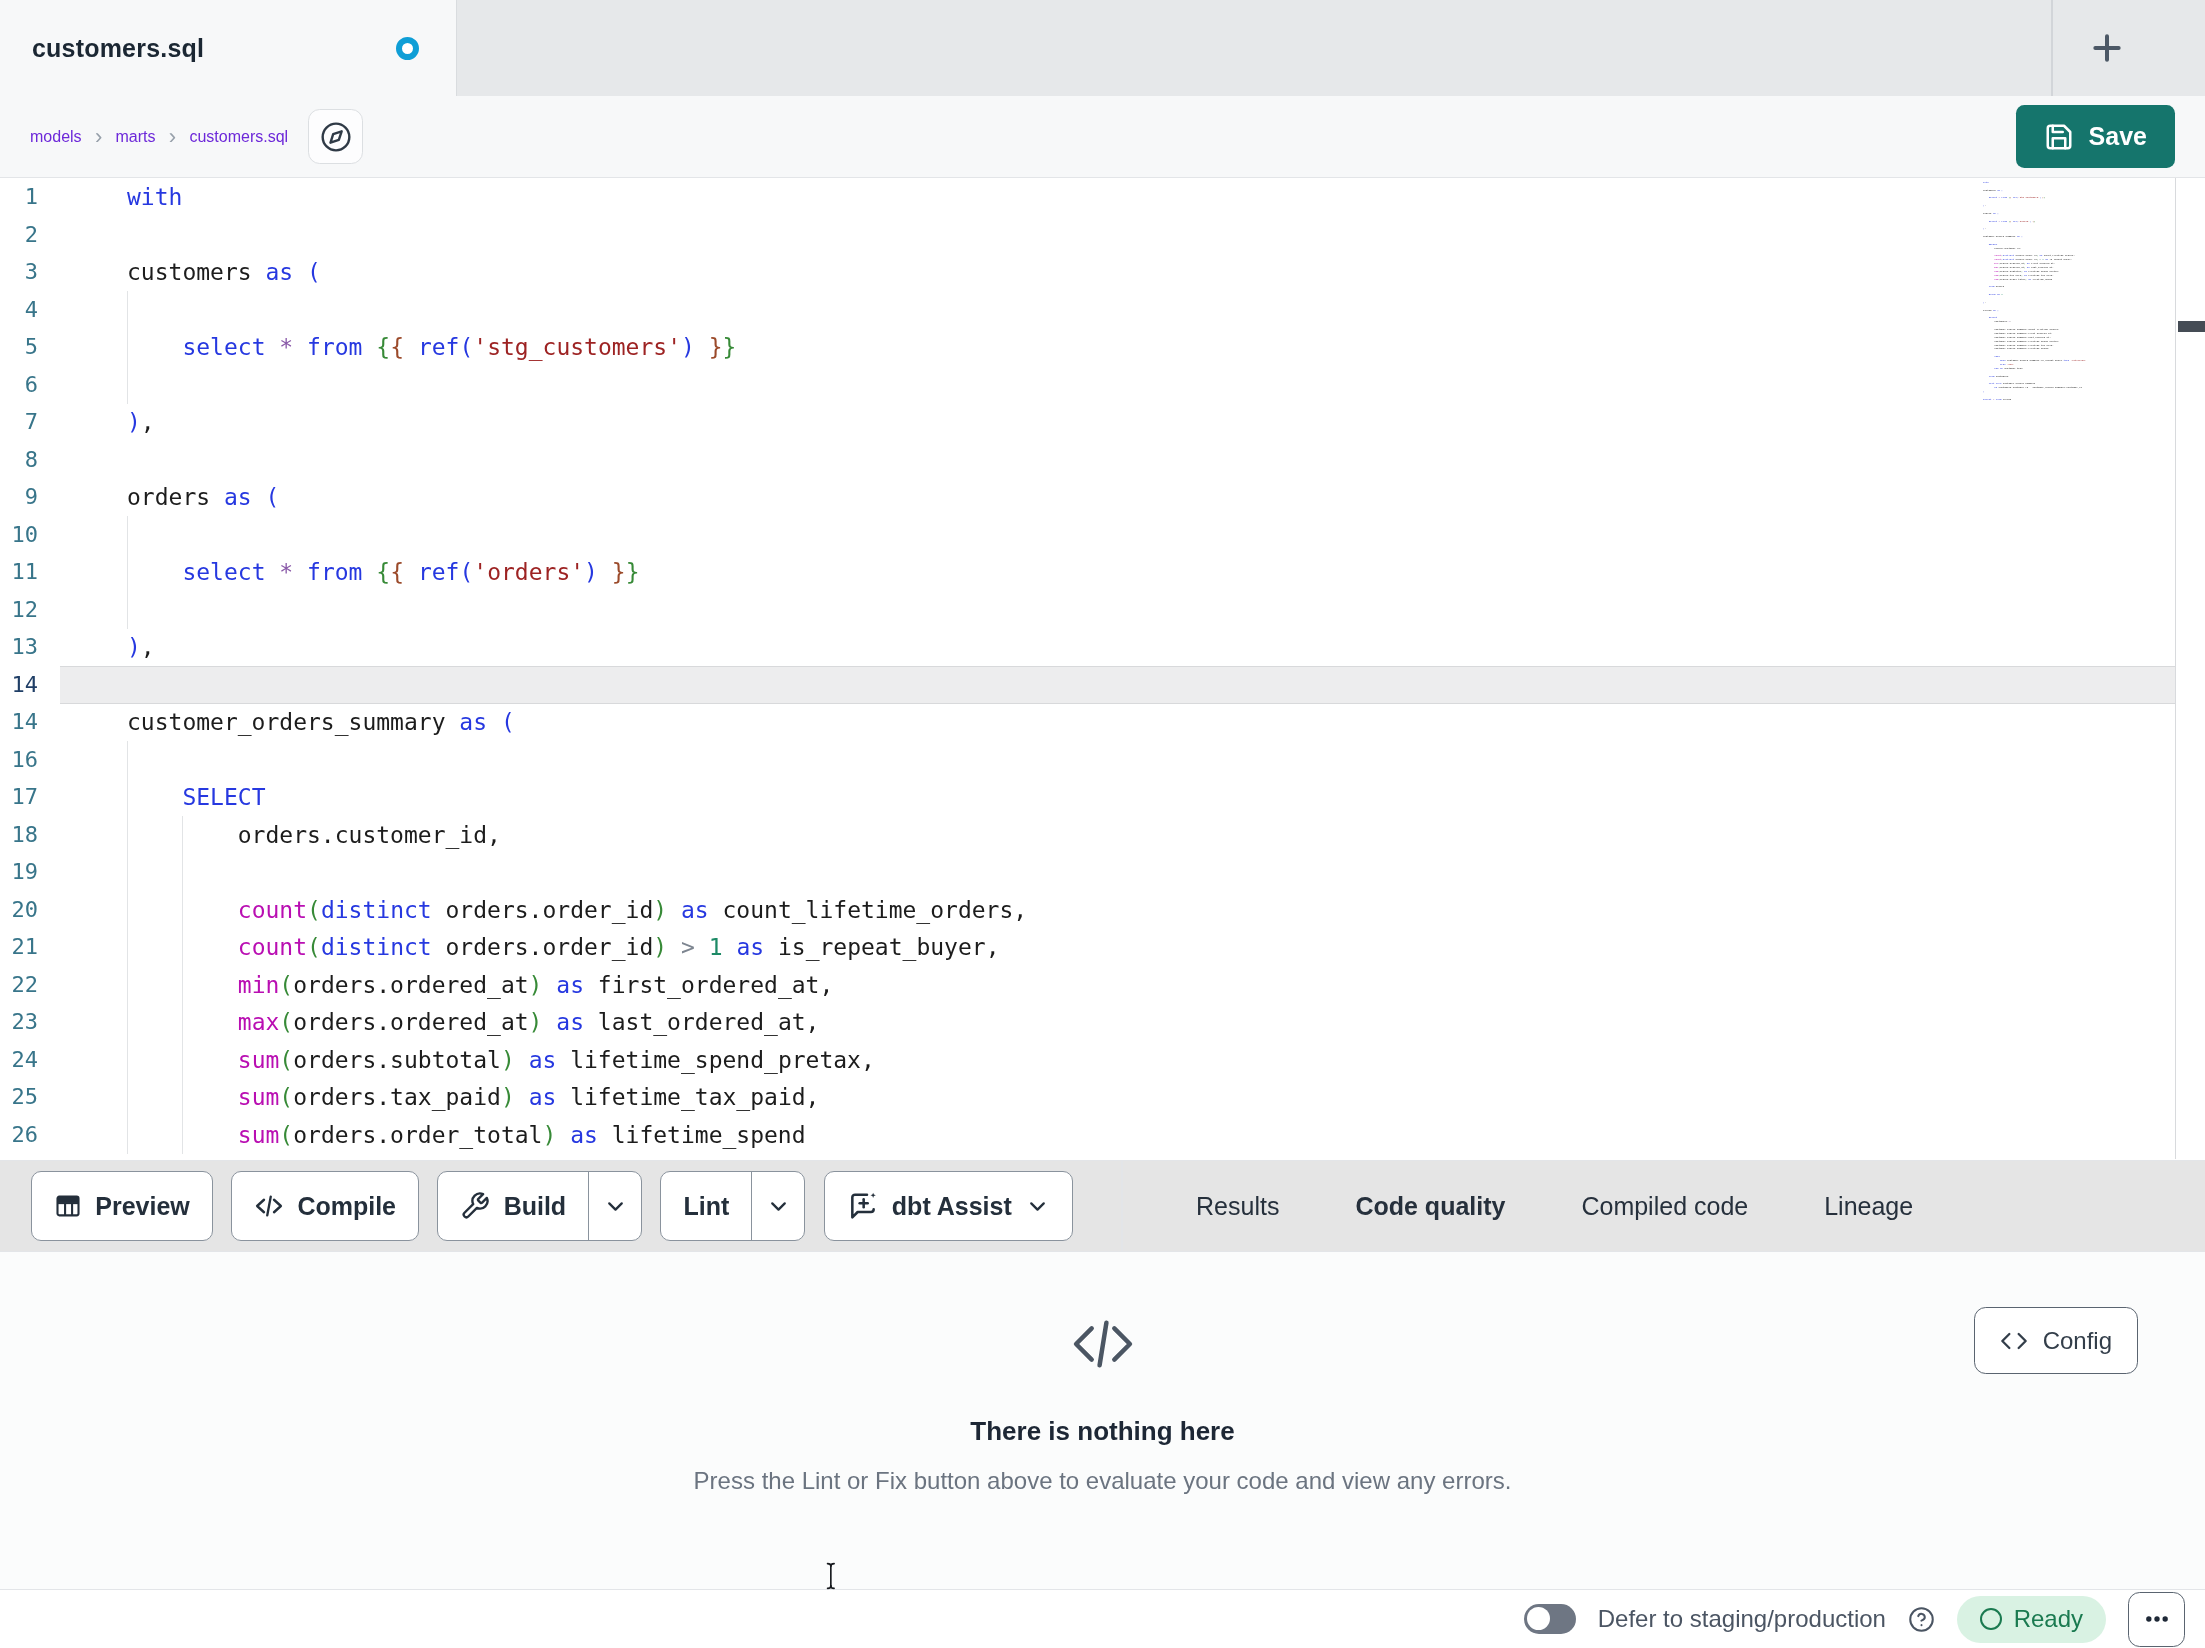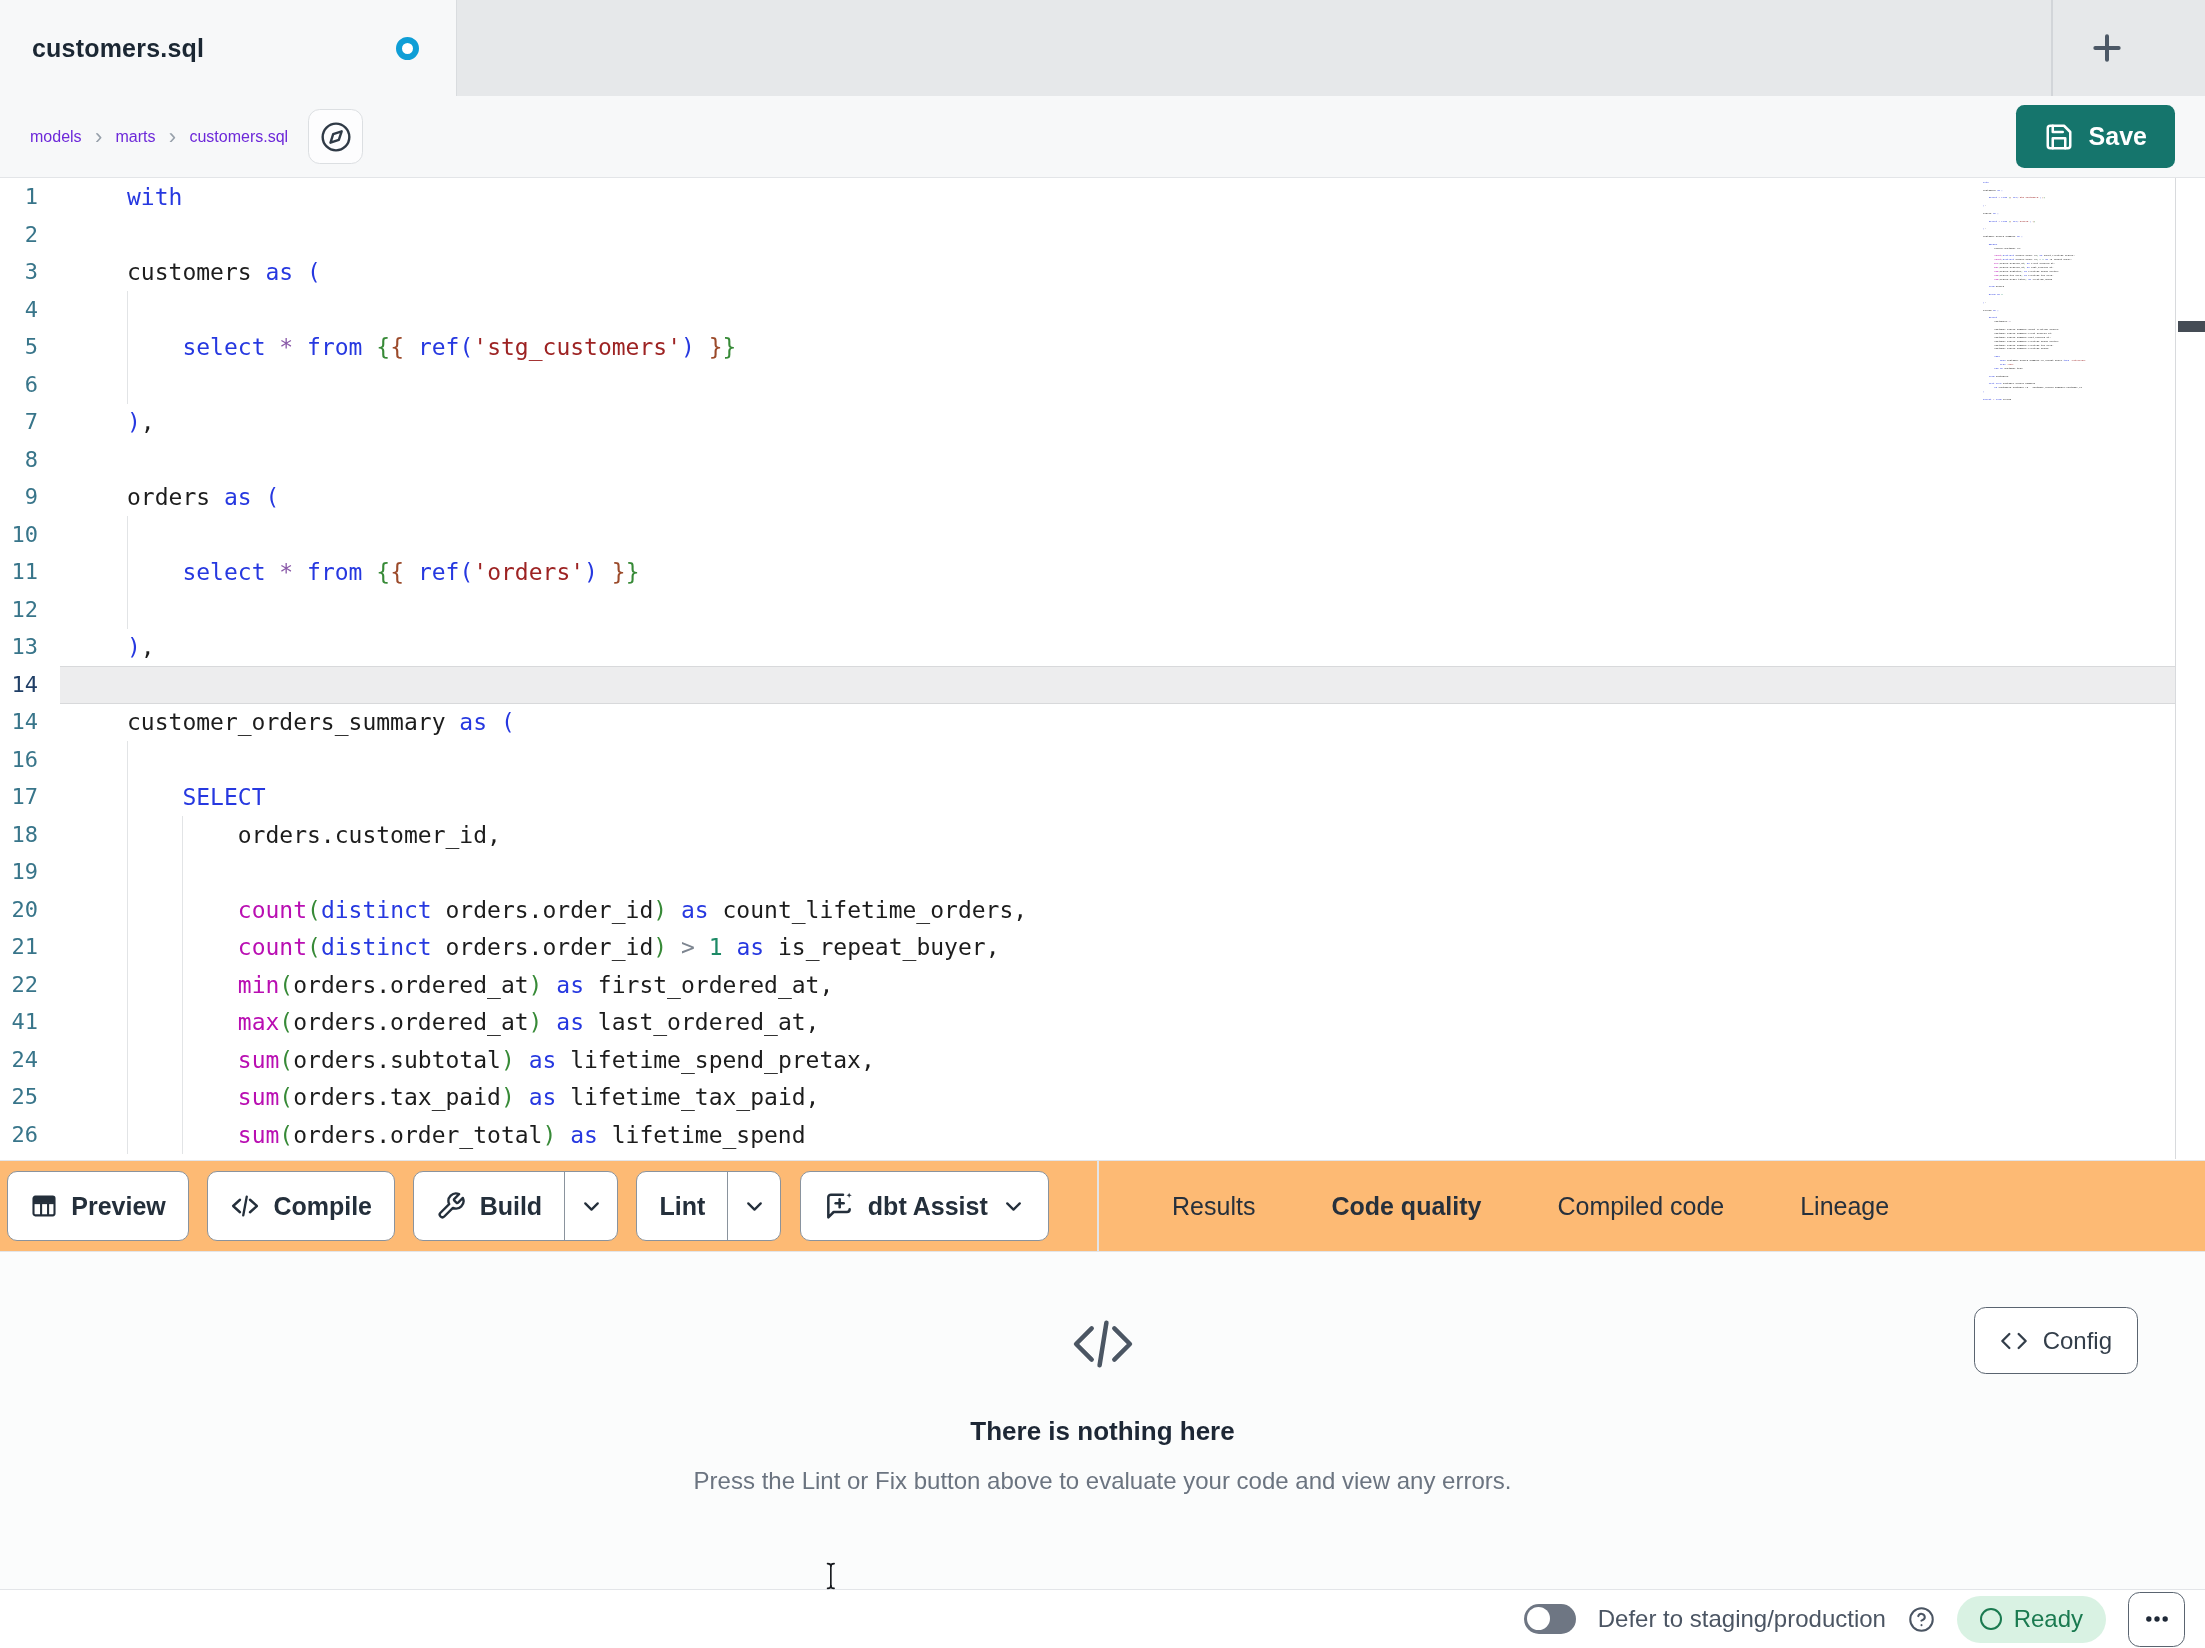--- a/index.html
+++ b/index.html
@@ -36,21 +36,21 @@
   .s-b1{color:var(--sx-b1);} .s-b2{color:var(--sx-b2);} .s-b3{color:var(--sx-b3);}
   .s-num{color:var(--sx-num);} .s-op{color:var(--sx-op);} .s-star{color:var(--sx-star);} .s-txt{color:var(--sx-txt);}
 
   .minimap { position:absolute; top:1.7px; left:1983px; width:188px; height:100%; overflow:hidden; }
   .minimap pre { font-family:"DejaVu Sans Mono", monospace; font-size:23px; line-height:38px; white-space:pre; transform:scale(0.102); transform-origin:0 0; }
 
   .right-strip { position:absolute; top:0; right:0; width:30px; height:100%; background:#fff; border-left:0.8px solid #d8dadd; }
   .strip-handle { position:absolute; top:143px; left:1.7px; right:0; height:11px; background:#454c55; }
 
   
-  .toolbar { position:absolute; top:1160px; height:92px; left:0; right:0; background:#fdba74; border-top:0.8px solid #e3e5e8; border-bottom:0.8px solid #e3e5e8; display:flex; align-items:center; padding-left:7px; }
+  .toolbar { position:absolute; top:1160px; height:92px; left:0; right:0; background:#e5e5e5; border-top:0.8px solid #e3e5e8; border-bottom:0.8px solid #e3e5e8; display:flex; align-items:center; padding-left:31px; }
   .tbtn { height:70px; background:#fff; border:1.7px solid #8a939d; border-radius:10px; display:flex; align-items:stretch; margin-right:18.3px; color:#242f3b; cursor:pointer; }
   .tbtn-main { display:flex; align-items:center; gap:13.3px; padding:0 22px; font-size:25px; font-weight:600; }
   .tbtn-split { border-left:1.7px solid #8a939d; width:53px; display:flex; align-items:center; justify-content:center; }
   .tb-divider { width:1.7px; height:92px; background:#e3e5e8; margin-left:30px; }
   .ptabs { display:flex; align-items:stretch; height:104px; margin-left:35px; }
   .ptab { position:relative; display:flex; align-items:center; padding:0 38px; font-size:25px; color:#26303c; cursor:pointer; }
   .ptab.active { font-weight:700; }
   .ptab.active::after { content:""; position:absolute; left:18.3px; right:18.3px; bottom:-0.8px; height:5.8px; background:#9aa1a8; }
 
   
@@ -208,21 +208,21 @@
       </div>
       <div class="line" style="top: 750px;">
         <div class="gutter">21</div>
         <div class="codeln"><div class="guide" style="left: calc(0ch + 67px);"></div><div class="guide" style="left: calc(4ch + 67px);"></div><span class="s-txt">        </span><span class="s-fn">count</span><span class="s-b2">(</span><span class="s-kw">distinct</span><span class="s-txt"> orders.order_id</span><span class="s-b2">)</span><span class="s-txt"> </span><span class="s-op">&gt;</span><span class="s-txt"> </span><span class="s-num">1</span><span class="s-txt"> </span><span class="s-kw">as</span><span class="s-txt"> is_repeat_buyer,</span></div>
       </div>
       <div class="line" style="top: 788px;">
         <div class="gutter">22</div>
         <div class="codeln"><div class="guide" style="left: calc(0ch + 67px);"></div><div class="guide" style="left: calc(4ch + 67px);"></div><span class="s-txt">        </span><span class="s-fn">min</span><span class="s-b2">(</span><span class="s-txt">orders.ordered_at</span><span class="s-b2">)</span><span class="s-txt"> </span><span class="s-kw">as</span><span class="s-txt"> first_ordered_at,</span></div>
       </div>
       <div class="line" style="top: 825px;">
-        <div class="gutter">41</div>
+        <div class="gutter">23</div>
         <div class="codeln"><div class="guide" style="left: calc(0ch + 67px);"></div><div class="guide" style="left: calc(4ch + 67px);"></div><span class="s-txt">        </span><span class="s-fn">max</span><span class="s-b2">(</span><span class="s-txt">orders.ordered_at</span><span class="s-b2">)</span><span class="s-txt"> </span><span class="s-kw">as</span><span class="s-txt"> last_ordered_at,</span></div>
       </div>
       <div class="line" style="top: 863px;">
         <div class="gutter">24</div>
         <div class="codeln"><div class="guide" style="left: calc(0ch + 67px);"></div><div class="guide" style="left: calc(4ch + 67px);"></div><span class="s-txt">        </span><span class="s-fn">sum</span><span class="s-b2">(</span><span class="s-txt">orders.subtotal</span><span class="s-b2">)</span><span class="s-txt"> </span><span class="s-kw">as</span><span class="s-txt"> lifetime_spend_pretax,</span></div>
       </div>
       <div class="line" style="top: 900px;">
         <div class="gutter">25</div>
         <div class="codeln"><div class="guide" style="left: calc(0ch + 67px);"></div><div class="guide" style="left: calc(4ch + 67px);"></div><span class="s-txt">        </span><span class="s-fn">sum</span><span class="s-b2">(</span><span class="s-txt">orders.tax_paid</span><span class="s-b2">)</span><span class="s-txt"> </span><span class="s-kw">as</span><span class="s-txt"> lifetime_tax_paid,</span></div>
       </div>

